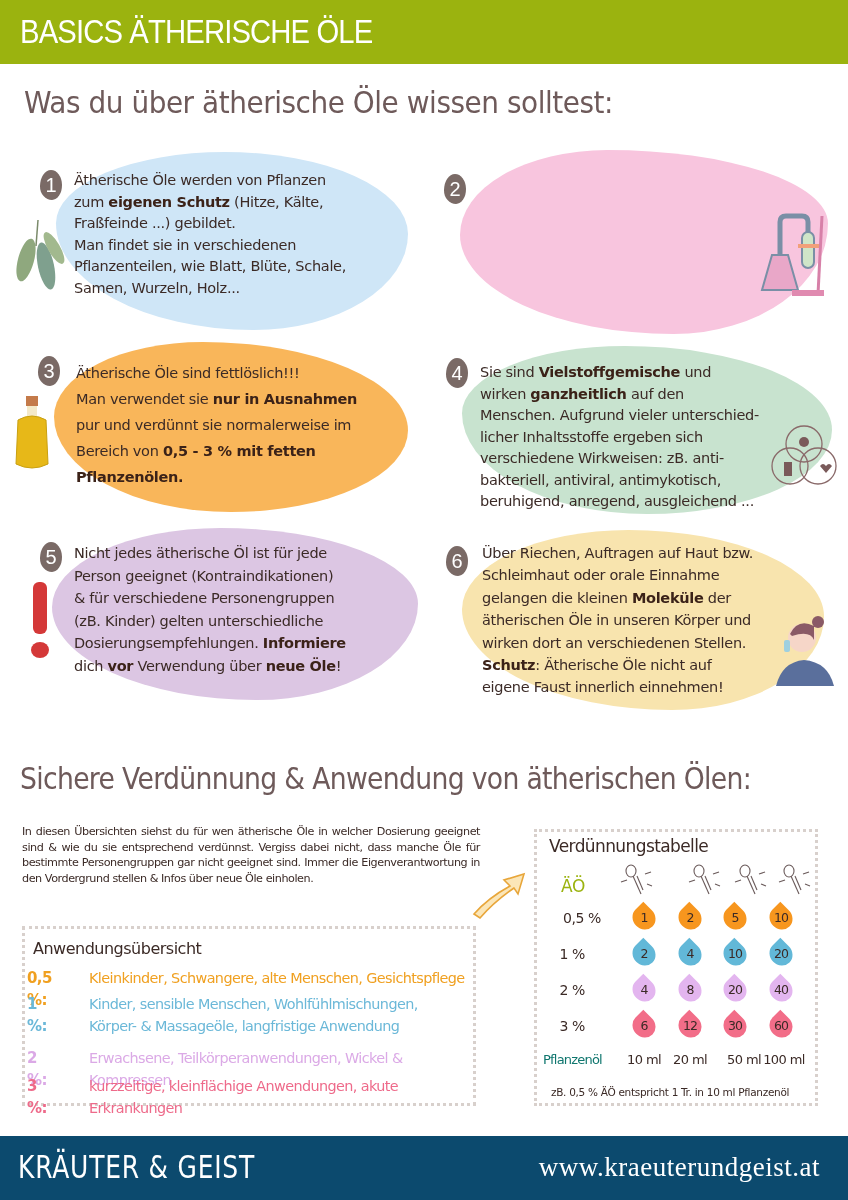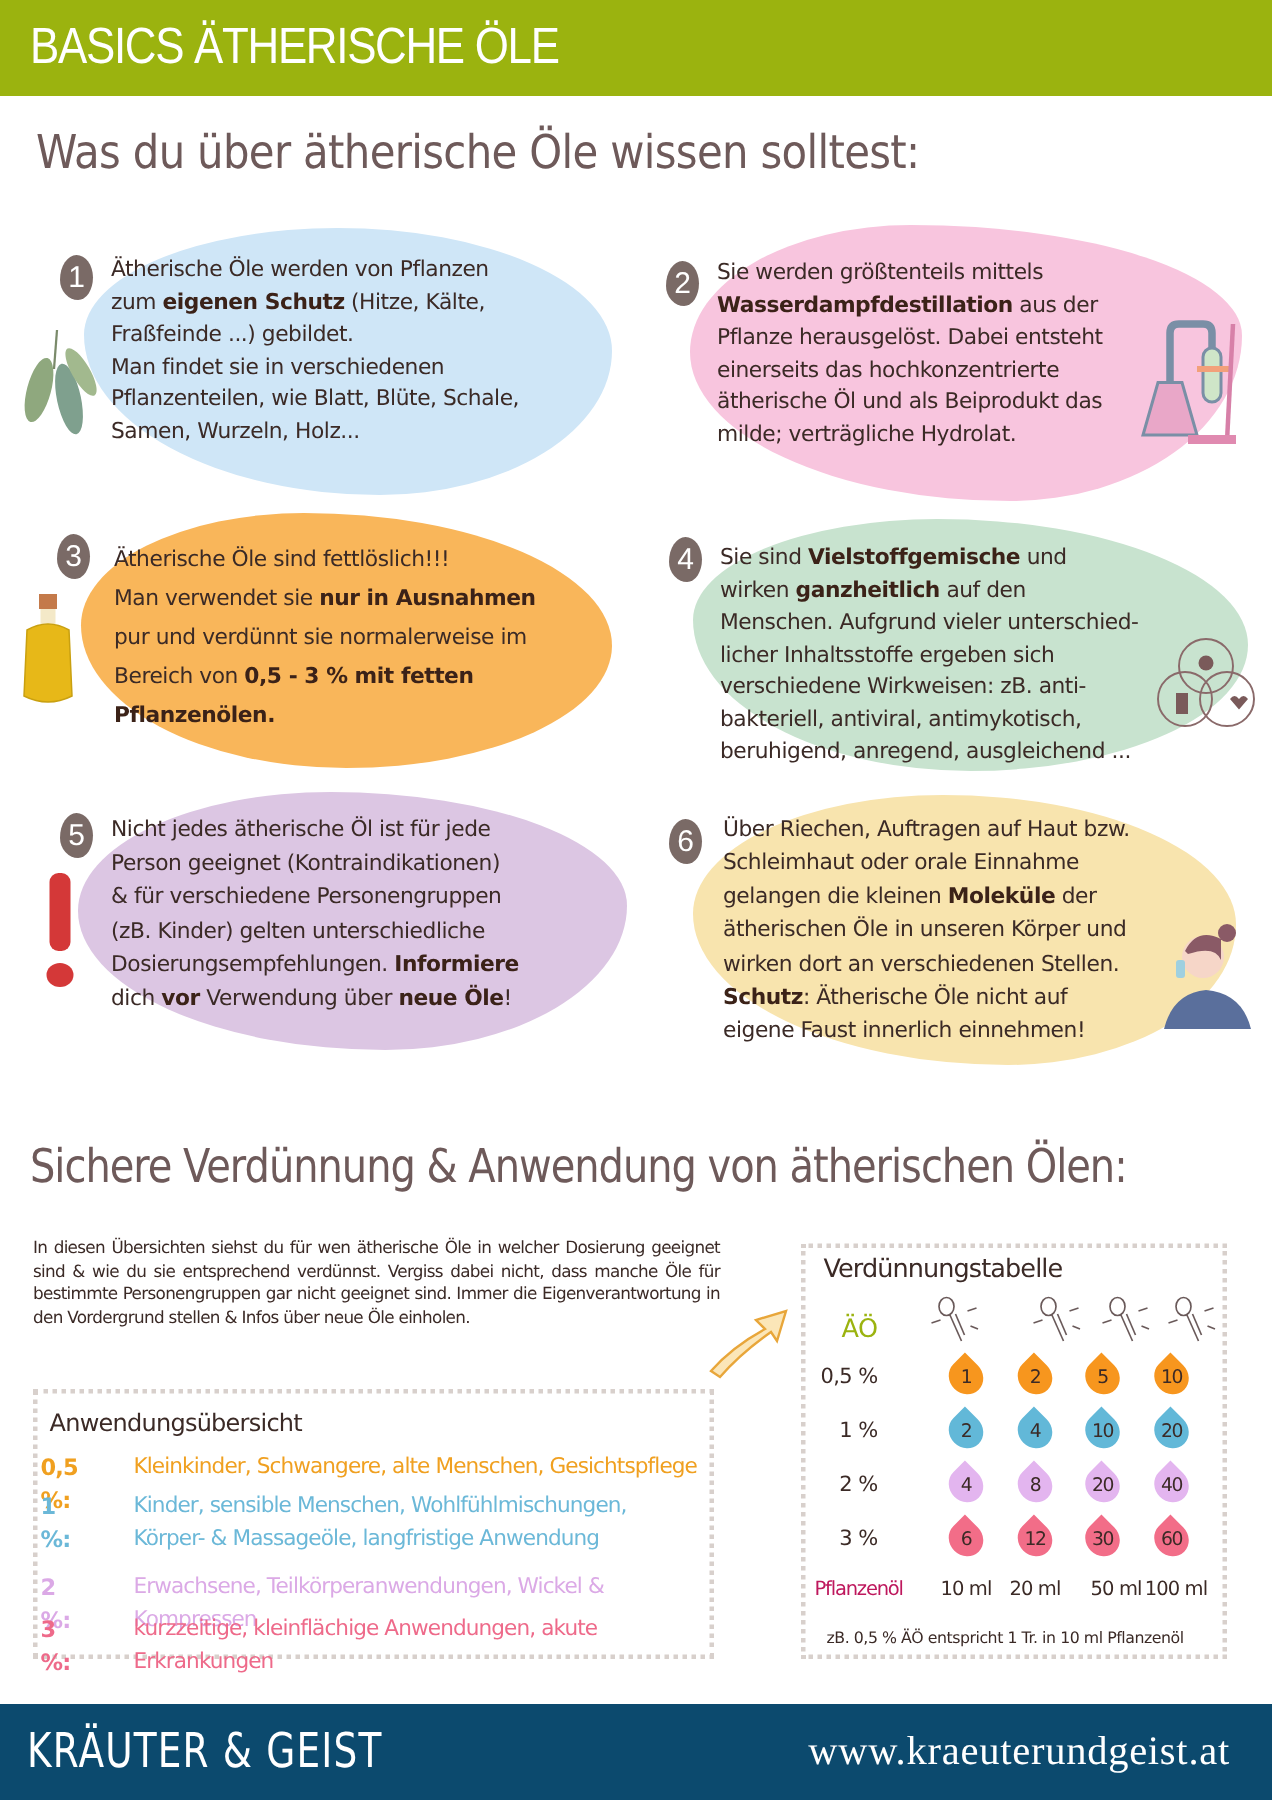--- a/index.html
+++ b/index.html
@@ -73,26 +73,20 @@
 <svg style="position:absolute;left:8px;top:216px;" width="58" height="80">
   <path d="M30 4 L28 30" stroke="#7a8a6a" stroke-width="1.5" fill="none"></path>
   <ellipse cx="18" cy="44" rx="8" ry="22" fill="#8fa87e" transform="rotate(15 18 44)"></ellipse>
   <ellipse cx="38" cy="50" rx="8" ry="24" fill="#7fa08e" transform="rotate(-12 38 50)"></ellipse>
   <ellipse cx="46" cy="32" rx="6" ry="18" fill="#a2b98e" transform="rotate(-30 46 32)"></ellipse>
 </svg>
 
 <div class="blob card2">
   <div class="blob-bg"></div>
   <div class="num" style="left:-16px;top:24px;">2</div>
-  <div class="btext" style="left:18px;top:22px;width:340px;"><span>Sie werden größtenteils mittels
-</span><b>Wasserdampfdestillation</b><span> aus der
-Pflanze herausgelöst. Dabei entsteht
-einerseits das hochkonzentrierte
-ätherische Öl und als Beiprodukt das
-milde; verträgliche Hydrolat.</span></div>
 </div>
 <svg style="position:absolute;left:752px;top:210px;" width="76" height="90">
   <path d="M28 45 L28 12 Q28 6 34 6 L50 6 Q56 6 56 12 L56 22" stroke="#7a8fa6" stroke-width="5" fill="none"></path>
   <path d="M20 45 L36 45 L46 80 L10 80 Z" fill="#e9a7c8" stroke="#7a8fa6" stroke-width="2"></path>
   <rect x="50" y="22" width="12" height="36" rx="6" fill="#cfe5c8" stroke="#7a8fa6" stroke-width="2"></rect>
   <rect x="46" y="34" width="22" height="4" fill="#f2a07a"></rect>
   <line x1="70" y1="6" x2="66" y2="84" stroke="#d780a8" stroke-width="3"></line>
   <rect x="40" y="80" width="32" height="6" fill="#e08ab0"></rect>
 </svg>
 
@@ -231,21 +225,21 @@
       <g stroke="#6a5a5a" stroke-width="1.1" fill="none">
         <ellipse cx="12" cy="9" rx="5" ry="6"></ellipse>
         <path d="M14 14 L22 32"></path>
         <path d="M18 14 L24 28"></path>
         <line x1="2" y1="20" x2="8" y2="18"></line>
         <line x1="26" y1="12" x2="32" y2="10"></line>
         <line x1="28" y1="22" x2="33" y2="24"></line>
       </g>
     </svg>
 
-  <div class="t-label" style="left:0;top:78px;text-align:right;">0,5 %</div>
+  <div class="t-label" style="left:16px;top:78px;text-align:right;">0,5 %</div>
   <div class="drop" style="left:96px;top:74px;background:#f7961e;"></div>
   <div class="drop-val" style="left:92px;top:78px;">1</div>
   <div class="drop" style="left:142px;top:74px;background:#f7961e;"></div>
   <div class="drop-val" style="left:138px;top:78px;">2</div>
   <div class="drop" style="left:187px;top:74px;background:#f7961e;"></div>
   <div class="drop-val" style="left:183px;top:78px;">5</div>
   <div class="drop" style="left:233px;top:74px;background:#f7961e;"></div>
   <div class="drop-val" style="left:229px;top:78px;">10</div>
 
   <div class="t-label" style="left:0;top:114px;">1 %</div>
@@ -271,21 +265,21 @@
   <div class="t-label" style="left:0;top:186px;">3 %</div>
   <div class="drop" style="left:96px;top:182px;background:#f26d88;"></div>
   <div class="drop-val" style="left:92px;top:186px;">6</div>
   <div class="drop" style="left:142px;top:182px;background:#f26d88;"></div>
   <div class="drop-val" style="left:138px;top:186px;">12</div>
   <div class="drop" style="left:187px;top:182px;background:#f26d88;"></div>
   <div class="drop-val" style="left:183px;top:186px;">30</div>
   <div class="drop" style="left:233px;top:182px;background:#f26d88;"></div>
   <div class="drop-val" style="left:229px;top:186px;">60</div>
 
-  <div style="position:absolute;left:6px;top:220px;font-size:13px;color:#be185d;letter-spacing:-0.8px;">Pflanzenöl</div>
+  <div style="position:absolute;left:6px;top:220px;font-size:13px;color:#0f766e;letter-spacing:-0.8px;">Pflanzenöl</div>
   <div class="ml" style="left:82px;top:220px;">10 ml</div>
   <div class="ml" style="left:128px;top:220px;">20 ml</div>
   <div class="ml" style="left:174px;top:220px;text-align:right;">50 ml</div>
   <div class="ml" style="left:222px;top:220px;">100 ml</div>
 
   <div class="footnote">zB. 0,5 % ÄÖ entspricht 1 Tr. in 10 ml Pflanzenöl</div>
 </div>
 
 <div class="bottombar">
   <div class="brand">KRÄUTER &amp; GEIST</div>

